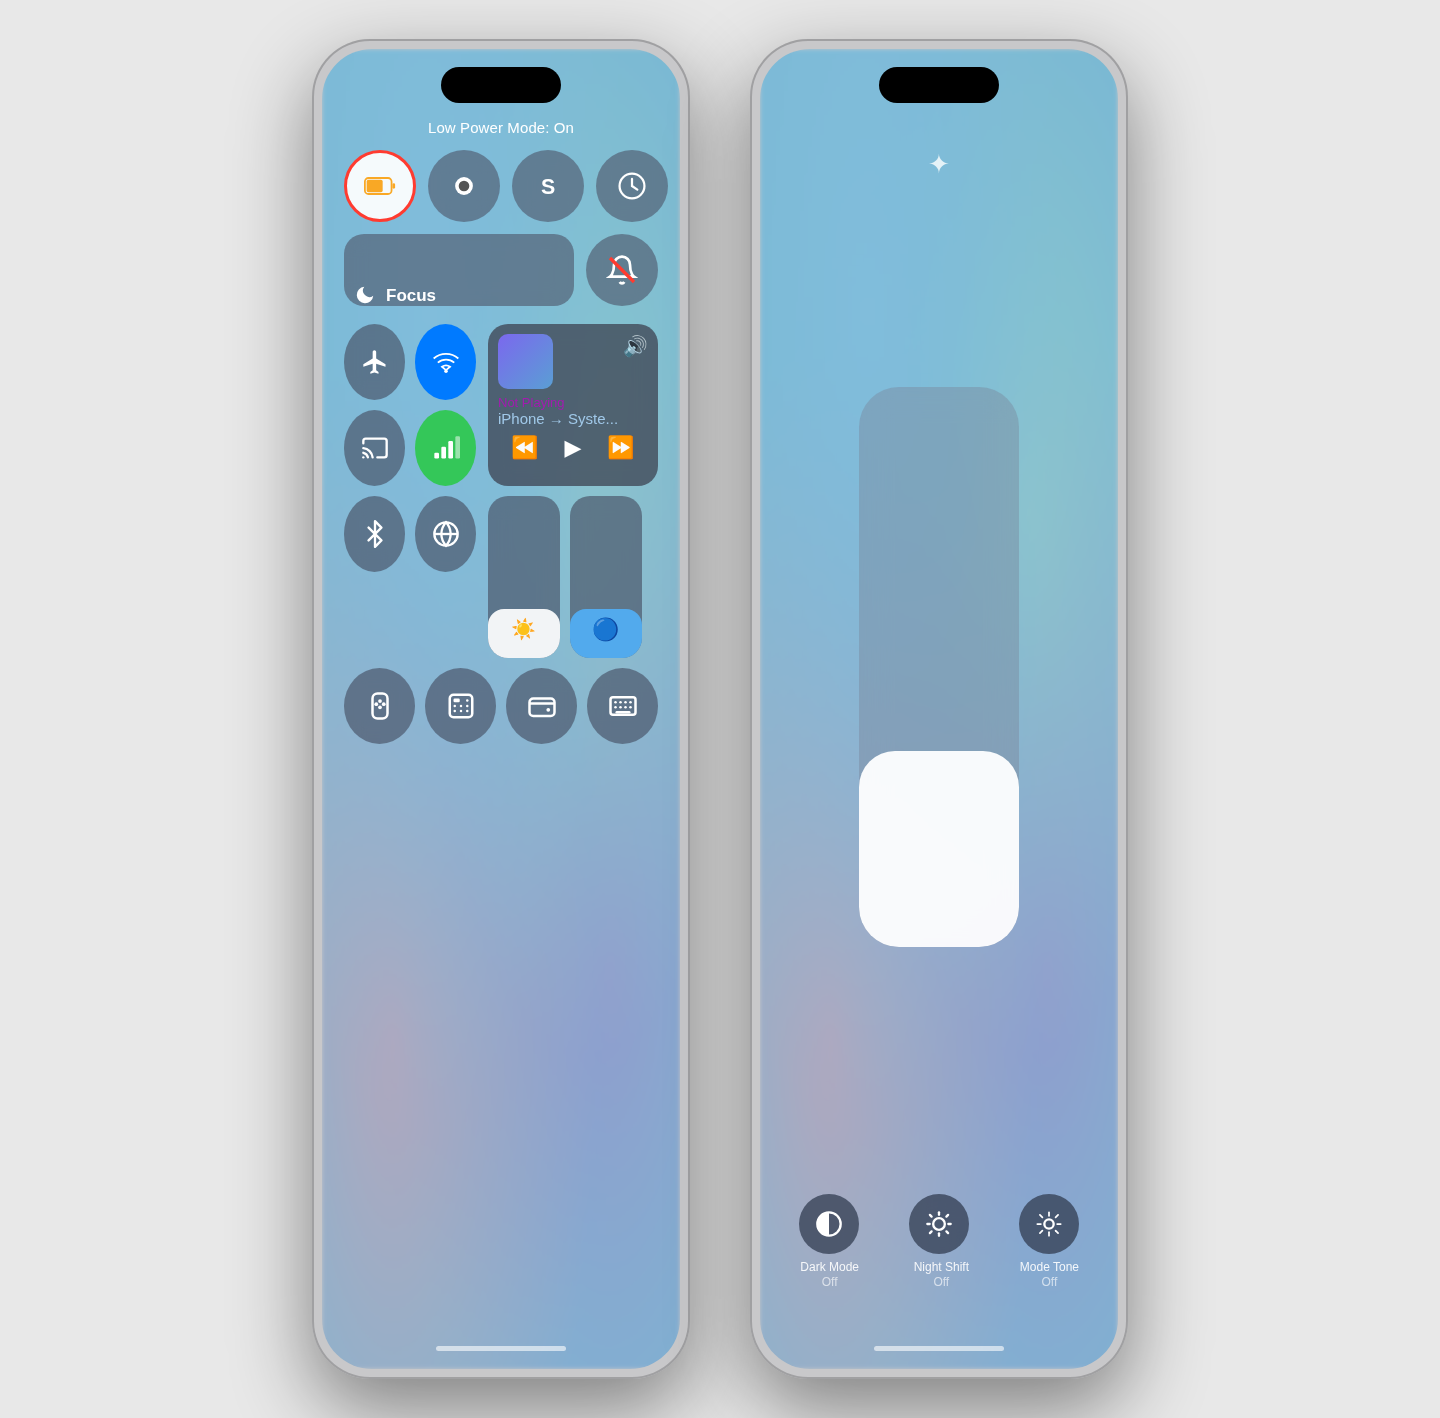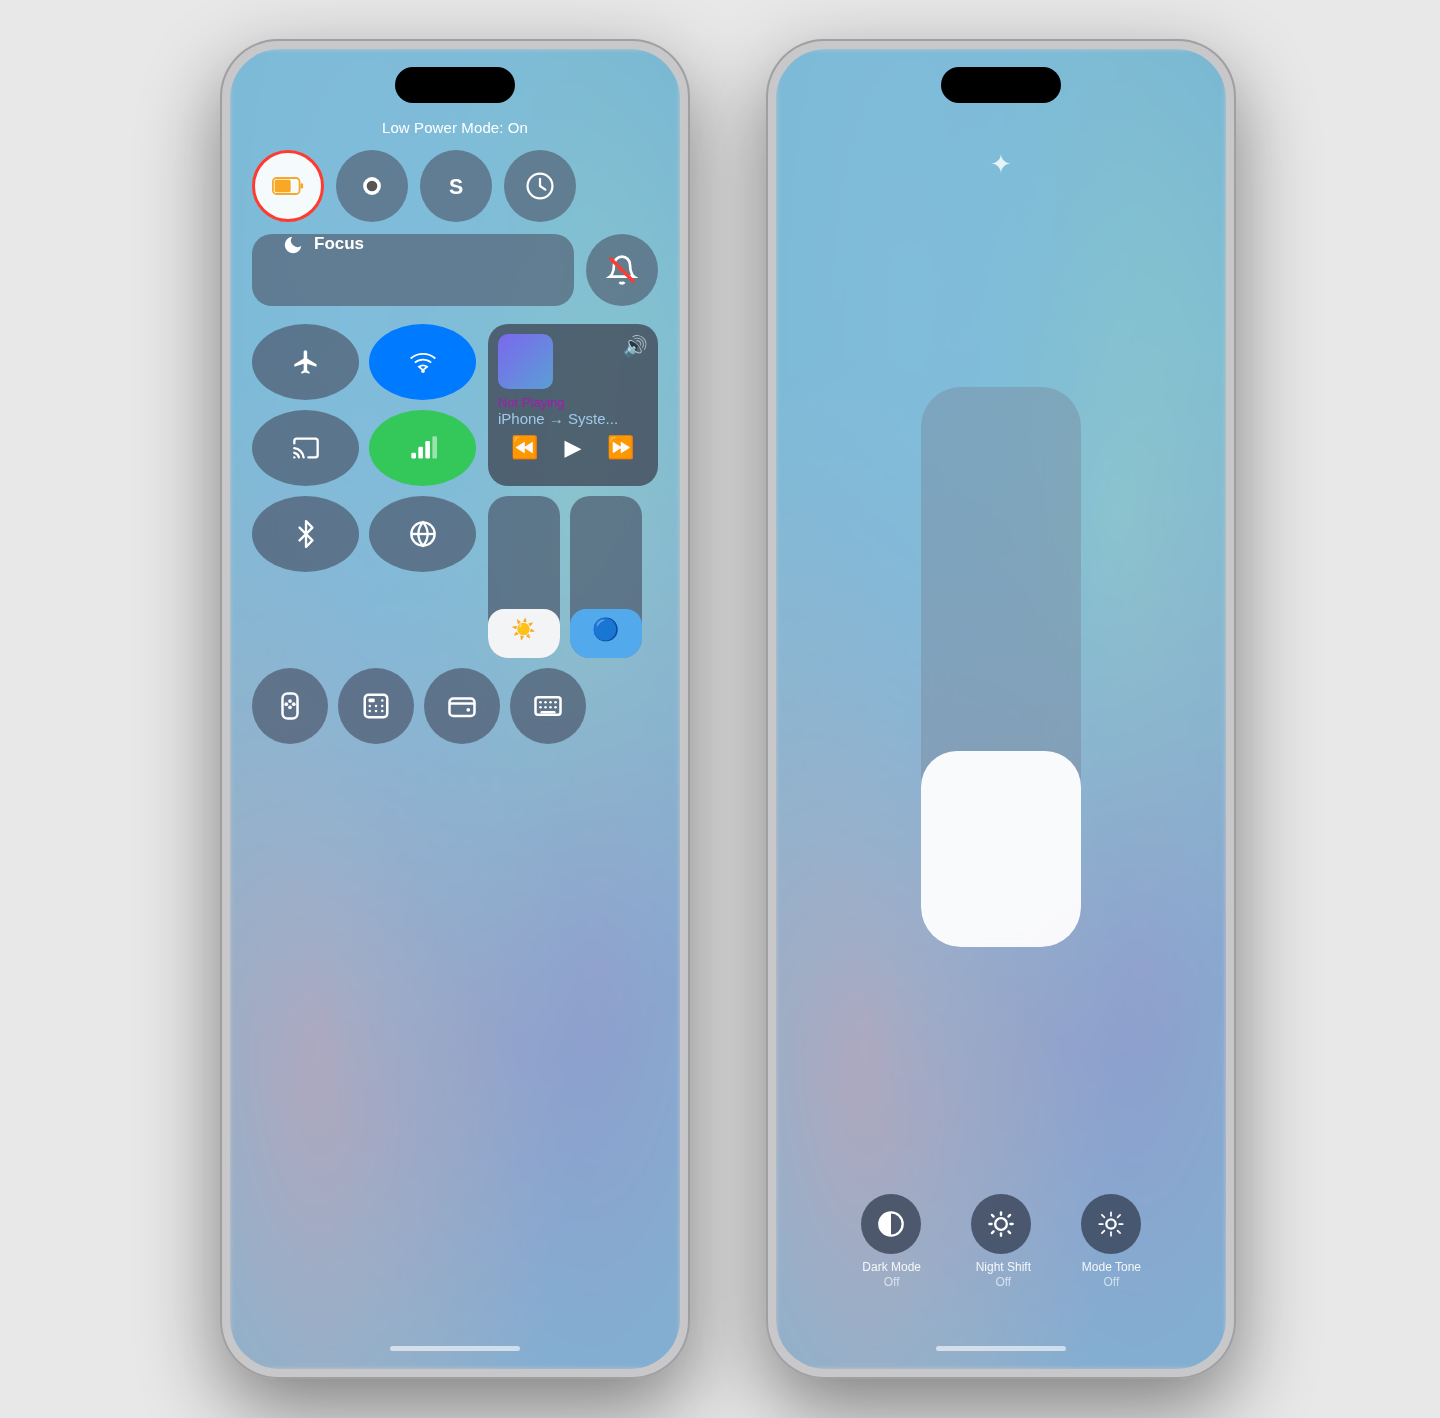--- a/index.html
+++ b/index.html
@@ -9,30 +9,29 @@
       background: #e8e8e8;
       display: flex;
       align-items: center;
       justify-content: center;
       gap: 60px;
       font-family: -apple-system, 'SF Pro Display', sans-serif;
     }
 
     
     .phone {
-      width: 470px;
+      width: 378px;
       height: 1340px;
       background: #c8c8ca;
       border-radius: 58px;
       position: relative;
       box-shadow:
         inset 0 0 0 2px #a0a0a2,
         0 30px 80px rgba(0,0,0,0.45);
       overflow: hidden;
-      margin-left: 16px;
     }
 
     
     .screen {
       position: absolute;
       top: 10px; left: 10px; right: 10px; bottom: 10px;
       border-radius: 50px;
       overflow: hidden;
     }
 
@@ -114,23 +113,23 @@
       gap: 12px;
       margin-bottom: 18px;
     }
 
     .focus-pill {
       flex: 1;
       height: 72px;
       background: rgba(80,90,110,0.65);
       border-radius: 20px;
       display: flex;
-      align-items: flex-start;
+      align-items: flex-end;
       gap: 10px;
-      padding: 0 30px;
+      padding: 0 10px;
       font-size: 17px;
       font-weight: 600;
       backdrop-filter: blur(10px);
     }
 
     .silent-btn {
       width: 72px;
       height: 72px;
       background: rgba(80,90,110,0.65);
       border-radius: 50%;

